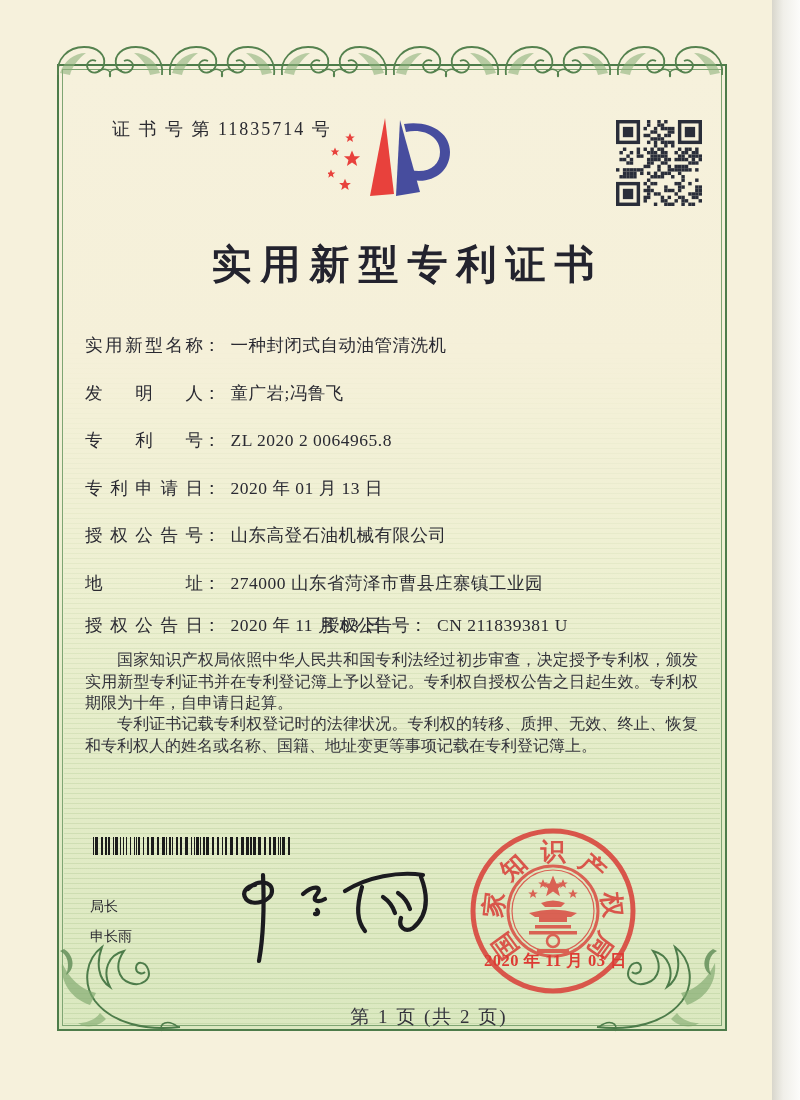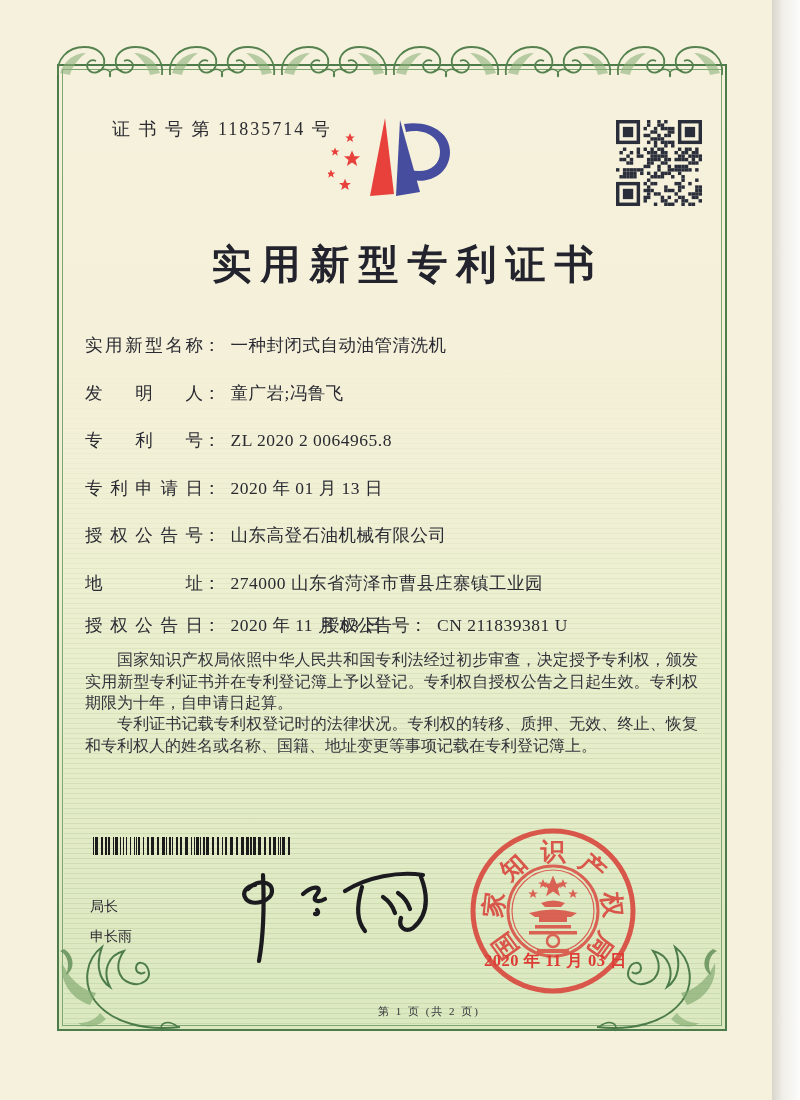--- a/index.html
+++ b/index.html
@@ -47,21 +47,21 @@
   svg.barcode { position:absolute; left:93px; top:837px; }
 
   .director { position:absolute; left:90px; top:892px; font-size:14px; color:#2b2b31; line-height:30px; }
   svg.signature { position:absolute; left:195px; top:865px; }
 
   svg.seal { position:absolute; left:468px; top:826px; opacity:.92; }
   .seal-date { position:absolute; left:473px; top:950px; width:165px; text-align:center;
                font-size:16.5px; font-weight:700; color:#dd3b33; letter-spacing:.5px; }
 
   .page-footer { position:absolute; left:57px; top:1004px; width:744px; text-align:center;
-                 font-size:11px; color:#34343c; letter-spacing:2px; }
+                 font-size:19px; color:#34343c; letter-spacing:2px; }
   .back-note   { position:absolute; left:57px; top:1052px; width:670px; text-align:center;
                  font-size:15.5px; color:#3a3a40; letter-spacing:3px; }
 </style>
 </head>
 <body>
 
 <svg width="0" height="0" style="position:absolute">
   <defs>
     <path id="st" d="M0,-10 L2.9,-3.1 L9.5,-3.1 L4.2,1.2 L6,8.1 L0,4 L-6,8.1 L-4.2,1.2 L-9.5,-3.1 L-2.9,-3.1 Z"></path>
     <g id="scrollm">

